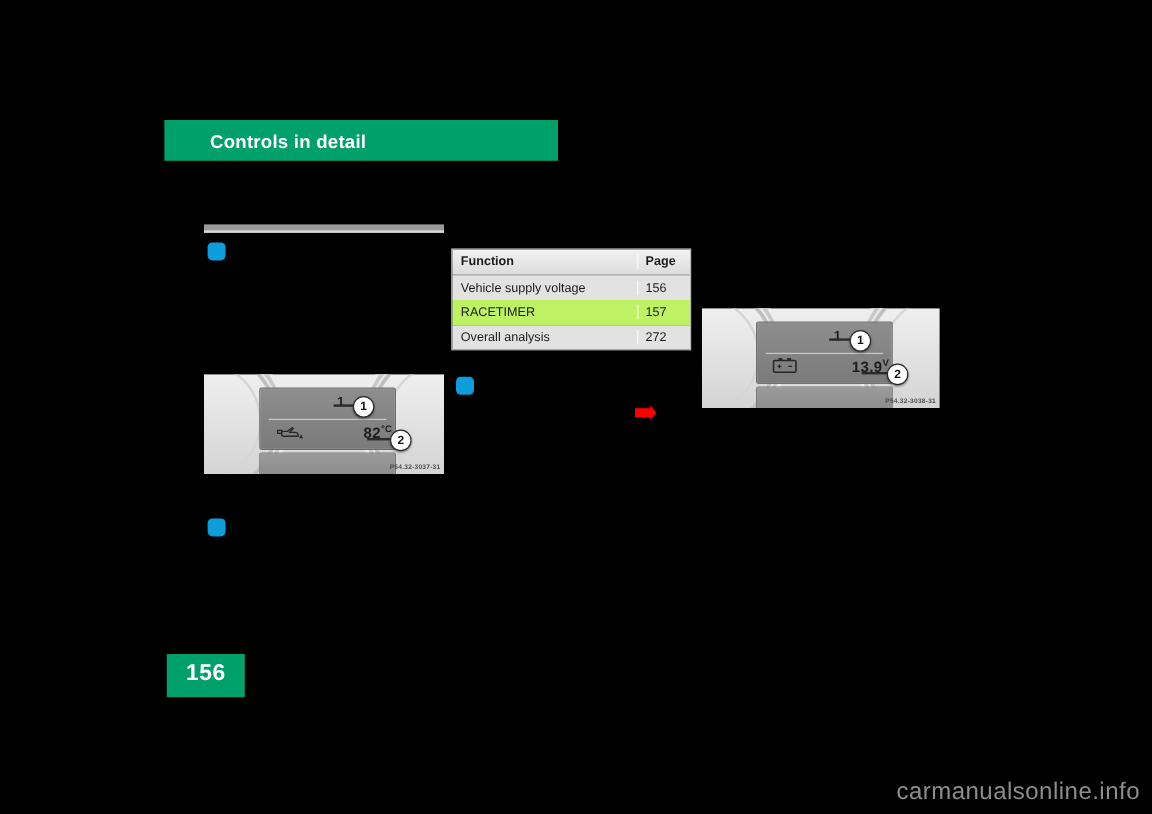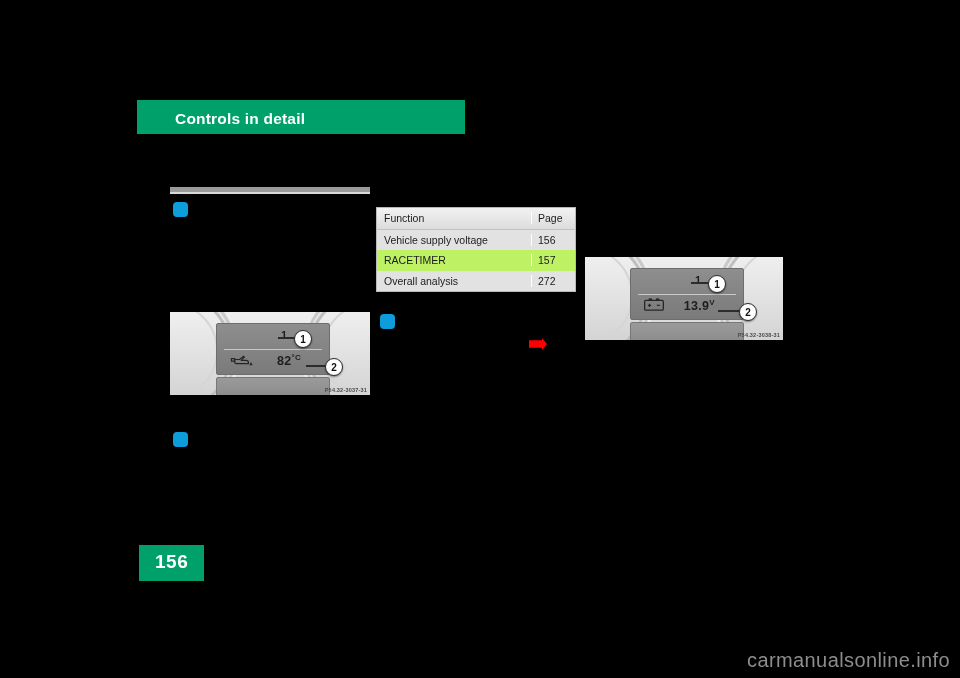--- a/index.html
+++ b/index.html
@@ -41,21 +41,21 @@
 
   
   .table{
     position:absolute;left:376px;top:207px;width:200px;
     border:1px solid #b9b9b9;box-sizing:border-box;
     font-size:10.5px;color:#1b1b1b;
   }
   .trow{display:flex;height:20.5px;align-items:center;}
   .trow.head{
     background:linear-gradient(to bottom,#f2f2f2 0%,#dcdcdc 100%);
-    font-weight:normal;border-bottom:1px solid #c2c2c2;
+    font-weight:bold;border-bottom:1px solid #c2c2c2;
   }
   .trow.odd{background:#e2e2e2;}
   .trow.even{background:#bef264;}
   .tc-func{flex:1;padding-left:7px;white-space:nowrap;overflow:hidden;}
   .tc-page{width:44px;padding-left:6px;border-left:1px solid #ffffff;box-sizing:border-box;}
   .trow.head .tc-page{border-left:1px solid #ffffff;}
 
   
   .cluster{
     position:absolute;overflow:hidden;
@@ -84,21 +84,21 @@
   }
   .cluster.right .lcd{left:45px;}
   .lcd-sep{
     position:absolute;left:7px;right:7px;top:25px;height:1px;background:#c9c9c9;
   }
   .lcd-top-num{
     position:absolute;right:42px;top:5px;color:#1d1d1d;
     font-size:11px;font-weight:bold;font-family:"Liberation Sans",sans-serif;
   }
   .lcd-val{
-    position:absolute;right:28px;top:29px;color:#1d1d1d;
+    position:absolute;right:2px;top:29px;color:#1d1d1d;
     font-size:12.5px;font-weight:bold;letter-spacing:.3px;
   }
   .lcd-val .unit{font-size:8px;vertical-align:super;}
   .lcd-icon{
     position:absolute;left:12px;top:28px;width:26px;height:15px;
     color:#2a2a2a;
   }
 
   .callout{
     position:absolute;width:16px;height:16px;border-radius:50%;

